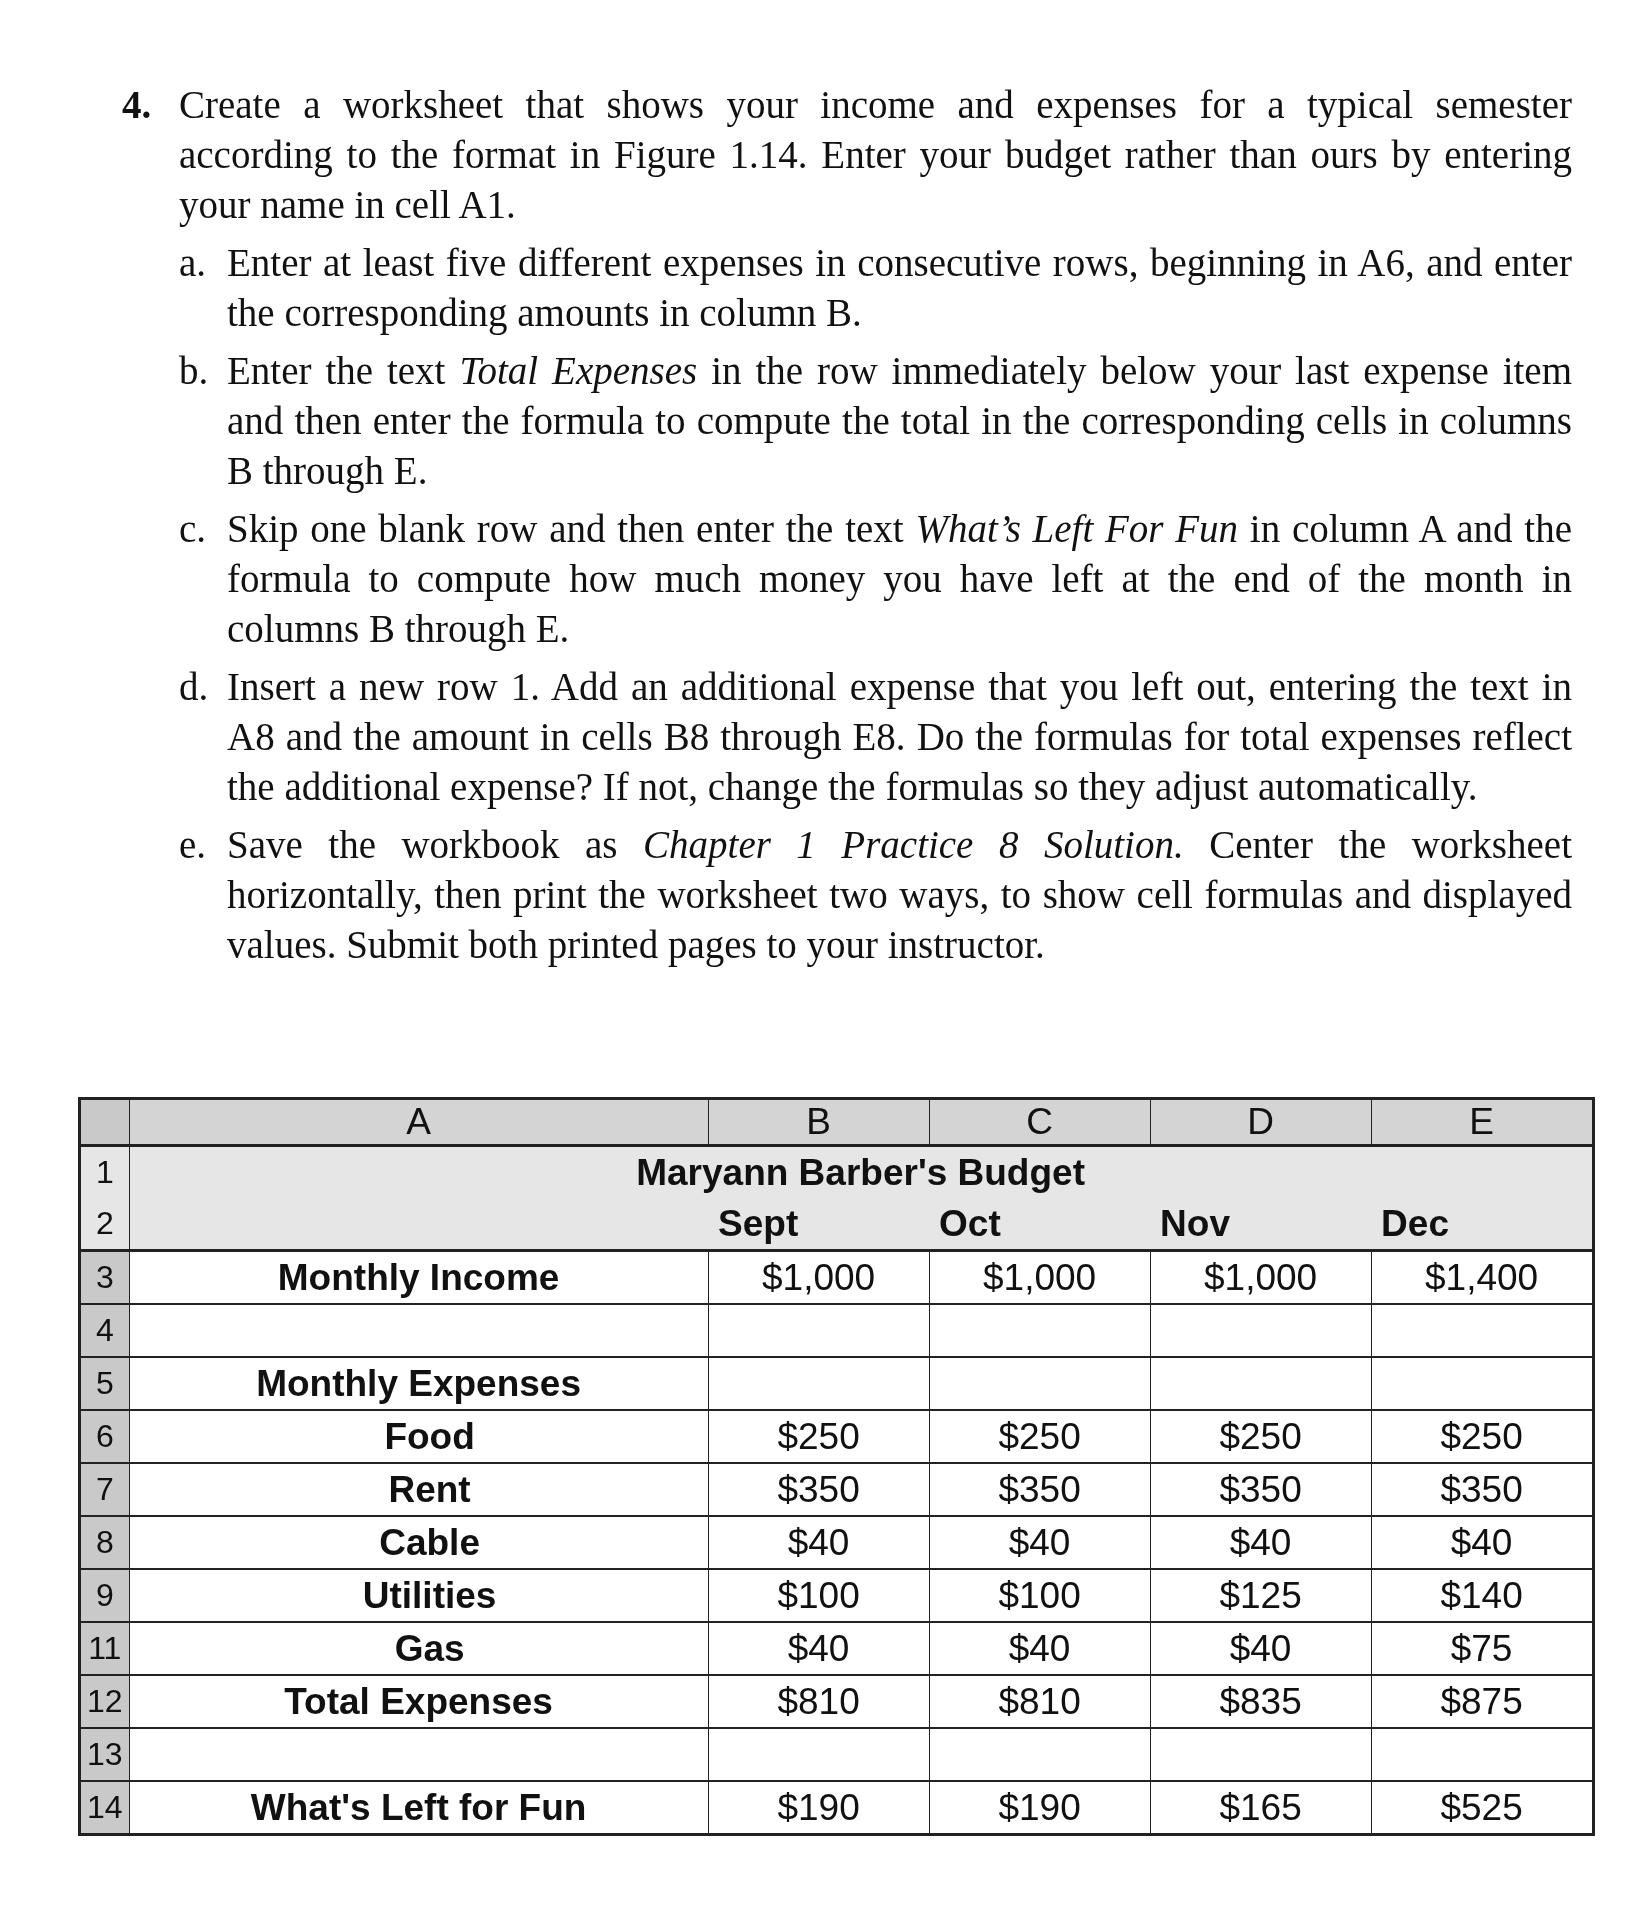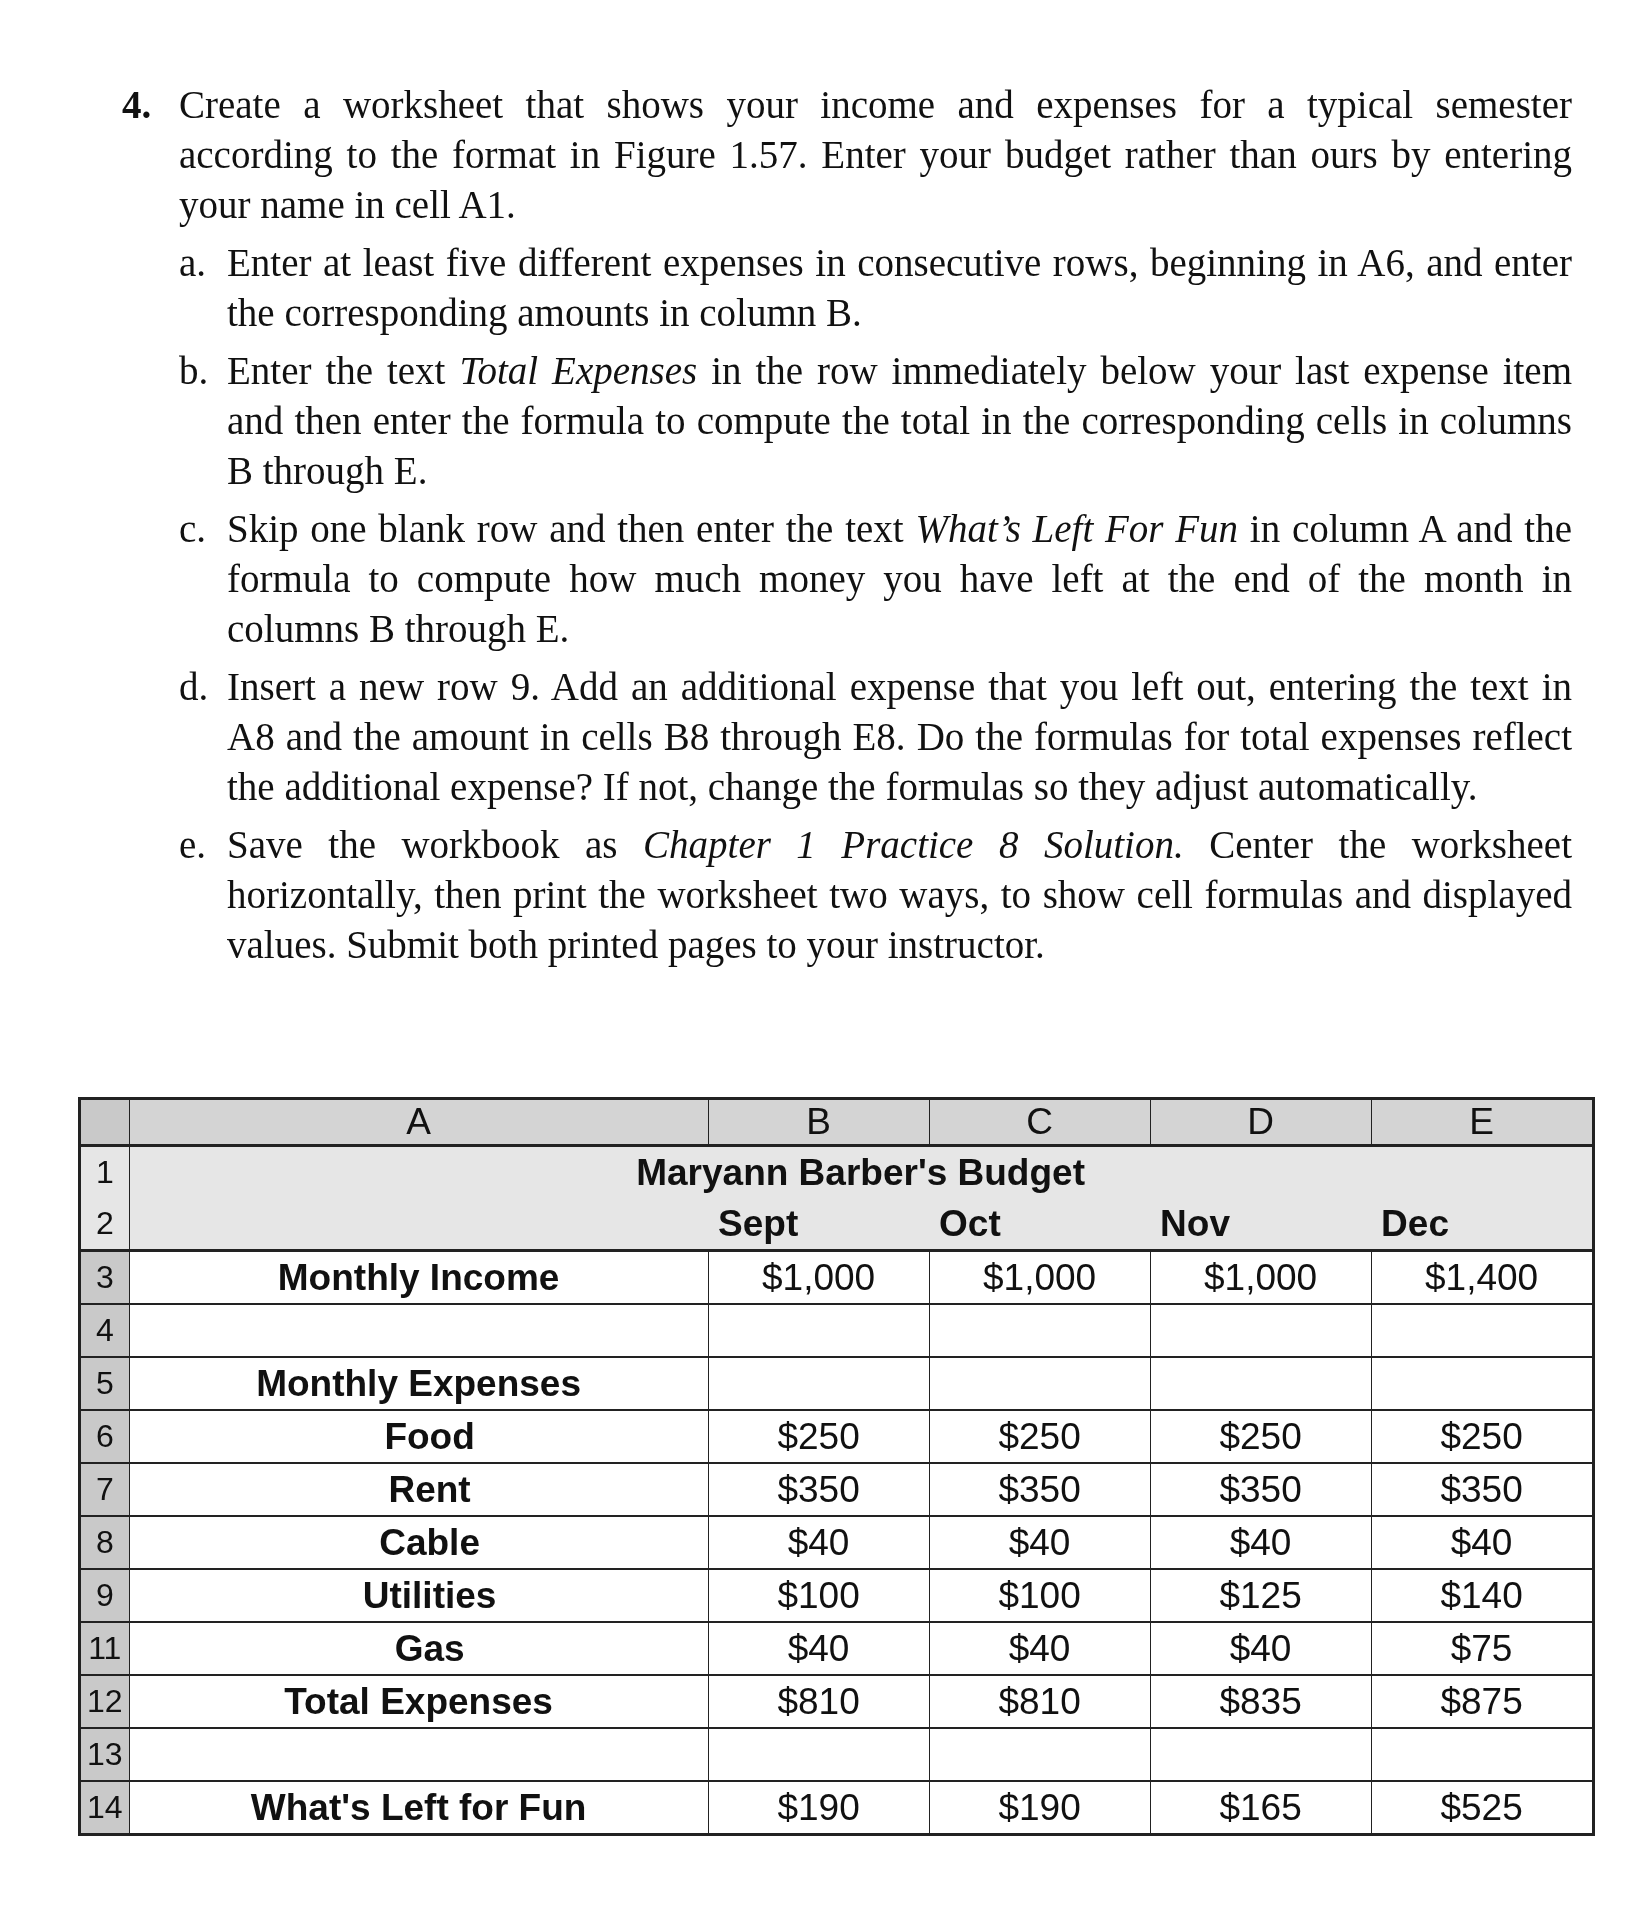--- a/index.html
+++ b/index.html
@@ -22,37 +22,37 @@
   .col-n { width: 200px; text-align: center; font-weight: normal; }
   .indent { padding-left: 32px !important; }
   .month { text-align: left; }
 </style>
 </head>
 <body>
 
 <div class="doc">
   <div class="item">
     <span class="num">4.</span>
-    <span>Create a worksheet that shows your income and expenses for a typical semester according to the format in Figure 1.57. Enter your budget rather than ours by entering your name in cell A1.</span>
+    <span>Create a worksheet that shows your income and expenses for a typical semester according to the format in Figure 1.14. Enter your budget rather than ours by entering your name in cell A1.</span>
   </div>
   <div class="sub">
     <span class="lbl">a.</span>
     <span>Enter at least five different expenses in consecutive rows, beginning in A6, and enter the corresponding amounts in column B.</span>
   </div>
   <div class="sub">
     <span class="lbl">b.</span>
     <span>Enter the text </span><em>Total Expenses</em><span> in the row immediately below your last expense item and then enter the formula to compute the total in the corresponding cells in columns B through E.</span>
   </div>
   <div class="sub">
     <span class="lbl">c.</span>
     <span>Skip one blank row and then enter the text </span><em>What’s Left For Fun</em><span> in column A and the formula to compute how much money you have left at the end of the month in columns B through E.</span>
   </div>
   <div class="sub">
     <span class="lbl">d.</span>
-    <span>Insert a new row 9. Add an additional expense that you left out, entering the text in A8 and the amount in cells B8 through E8. Do the formulas for total expenses reflect the additional expense? If not, change the formulas so they adjust automatically.</span>
+    <span>Insert a new row 1. Add an additional expense that you left out, entering the text in A8 and the amount in cells B8 through E8. Do the formulas for total expenses reflect the additional expense? If not, change the formulas so they adjust automatically.</span>
   </div>
   <div class="sub">
     <span class="lbl">e.</span>
     <span>Save the workbook as </span><em>Chapter 1 Practice 8 Solution.</em><span> Center the worksheet horizontally, then print the worksheet two ways, to show cell formulas and displayed values. Submit both printed pages to your instructor.</span>
   </div>
 </div>
 
 <table class="sheet">
   <thead>
     <tr>

